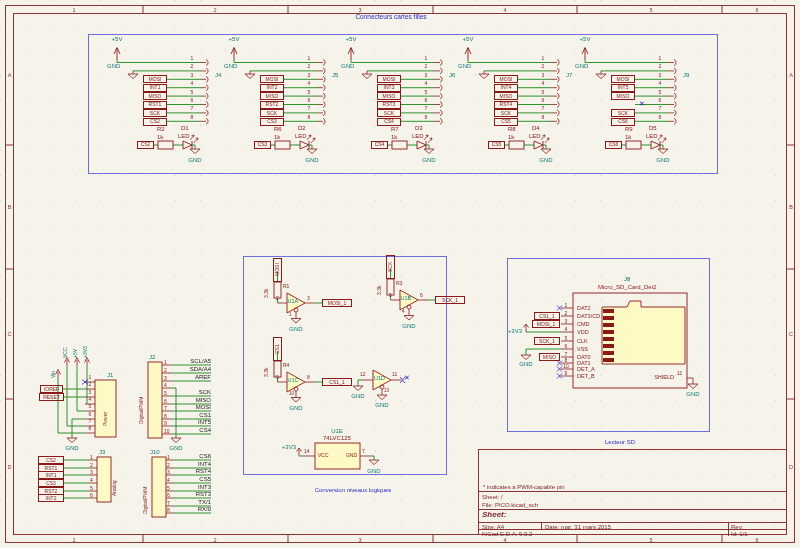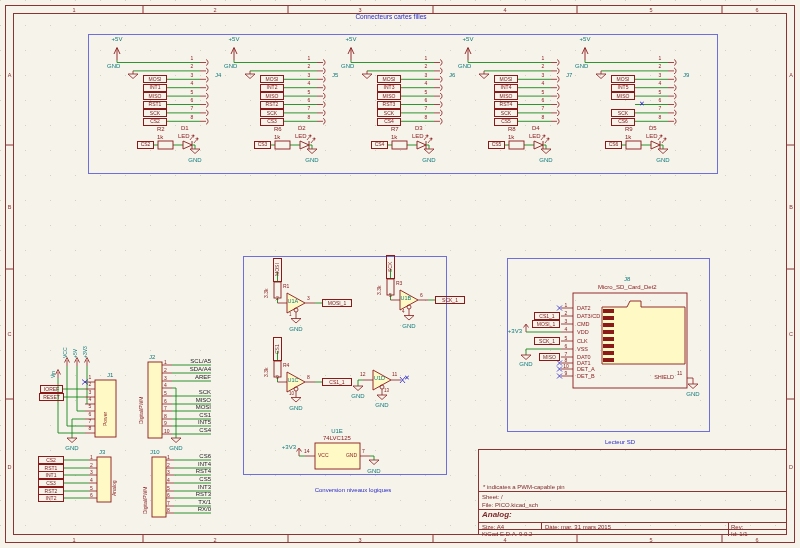--- a/index.html
+++ b/index.html
@@ -669,21 +669,21 @@
 <div class="tb">
   <div class="tbl" style="top:41px"></div>
   <div class="tbl" style="top:59px"></div>
   <div class="tbl" style="top:72px"></div>
   <div class="tbl" style="top:79px"></div>
   <div class="tbv" style="left:62px;top:72px;height:7px"></div>
   <div class="tbv" style="left:249px;top:72px;height:14px"></div>
   <span class="t blue" style="left:4px;top:34px">* indicates a PWM-capable pin</span>
   <span class="t" style="left:3px;top:43.5px">Sheet: /</span>
   <span class="t" style="left:3px;top:51.5px">File: PICO.kicad_sch</span>
-  <span class="t title" style="left:3px;top:61px">Analog:</span>
+  <span class="t title" style="left:3px;top:61px">Sheet:</span>
   <span class="t" style="left:3px;top:73.5px">Size: A4</span>
   <span class="t" style="left:66px;top:73.5px">Date: mar. 31 mars 2015</span>
   <span class="t" style="left:252px;top:73.5px">Rev:</span>
   <span class="t" style="left:3px;top:80.5px">KiCad E.D.A. 9.0.2</span>
   <span class="t" style="left:252px;top:80.5px">Id: 1/1</span>
 </div>
 
 </div>
 
 </body></html>

